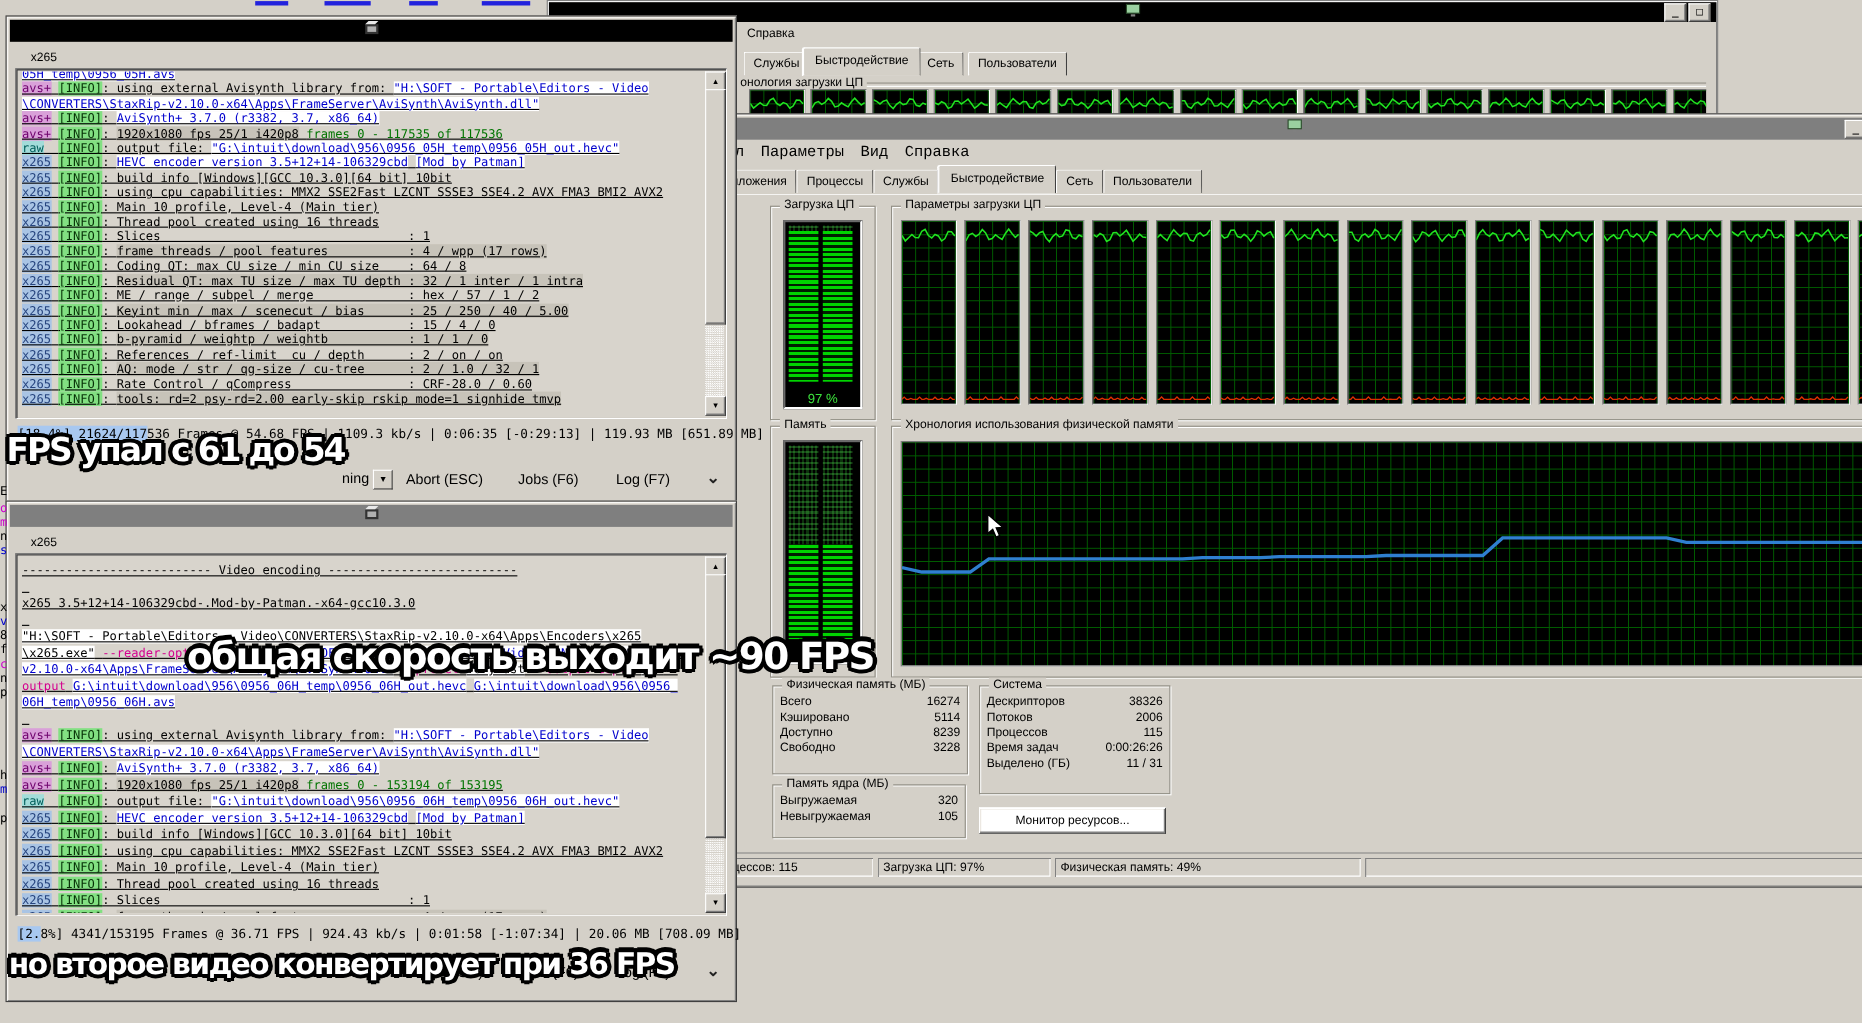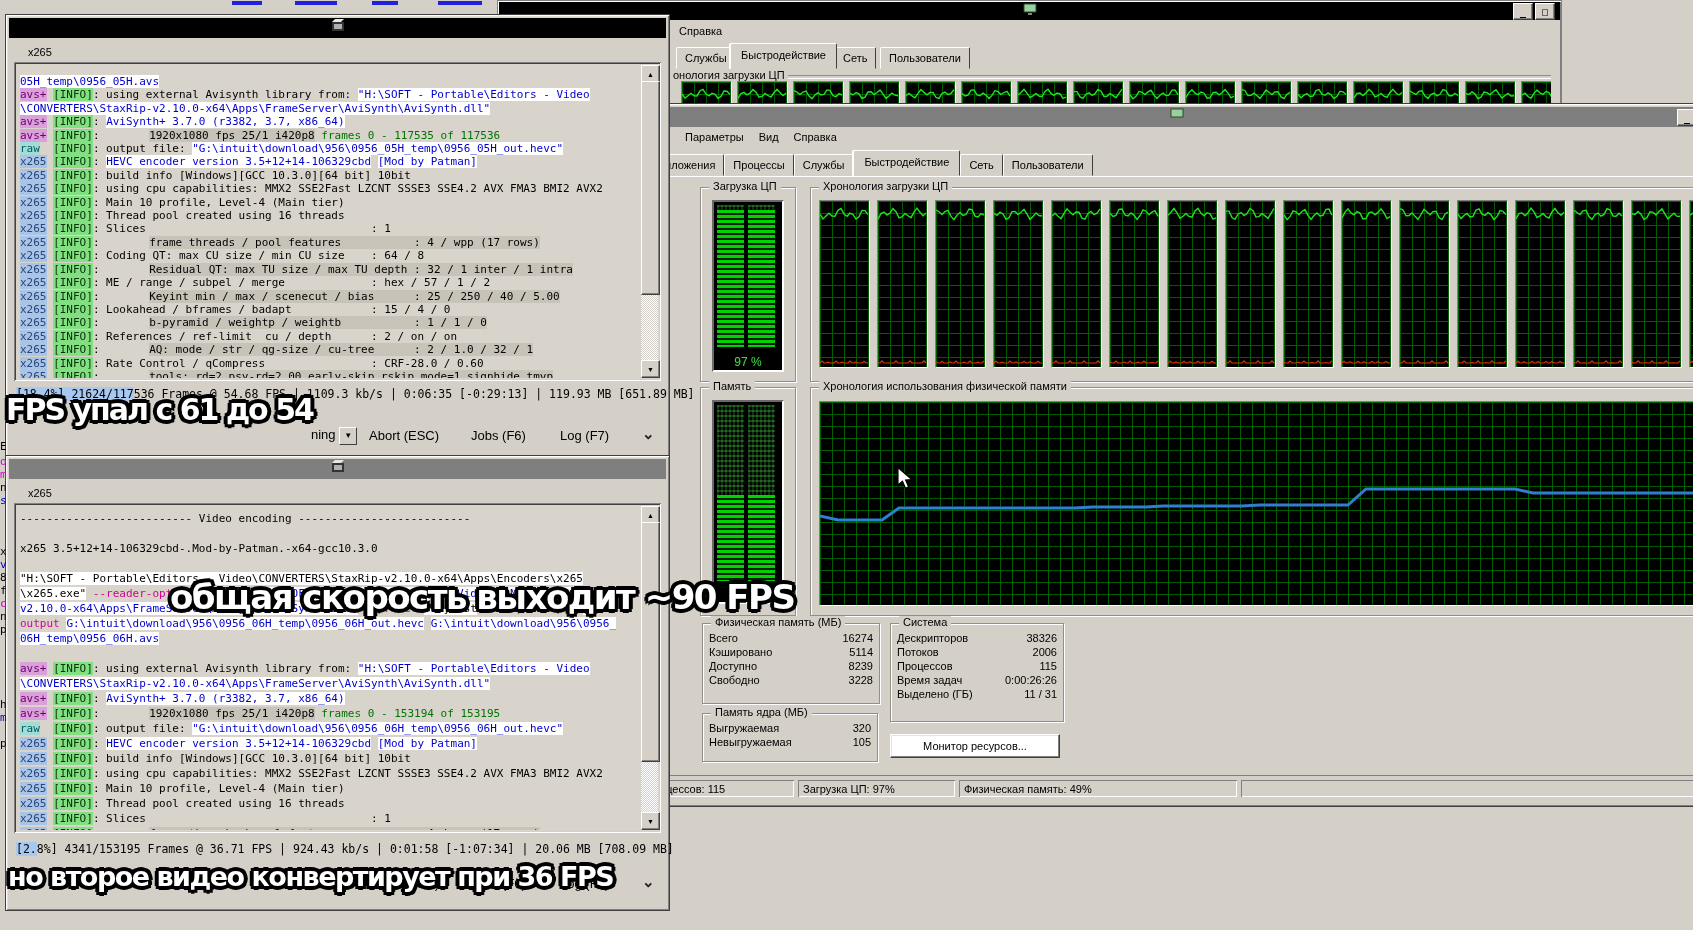--- a/index.html
+++ b/index.html
@@ -14,49 +14,49 @@
   .tbar.gray{background:#7f7f7f;}
   .tbtns{margin-left:auto;display:flex;gap:2px;}
   .tbtn{width:18px;height:15px;background:#d4d0c8;border:1px solid;border-color:#fff #404040 #404040 #fff;
         box-shadow:inset -1px -1px 0 #808080;color:#000;font:bold 10px "DejaVu Sans Mono",monospace;
         display:flex;align-items:center;justify-content:center;line-height:1;}
   .wicon{width:14px;height:14px;flex:0 0 14px;}
   
   .console{position:absolute;background:#d8d4cc;
         box-shadow:inset 1px 1px 0 #828282,inset -1px -1px 0 #fff,inset 2px 2px 0 #404040,inset -2px -2px 0 #d4d0c8;}
   .log{position:absolute;left:3px;top:3px;right:20px;bottom:3px;overflow:hidden;white-space:pre;
-       font-family:"DejaVu Sans Mono",monospace;color:#000;padding:16px 0 0 3px;}
+       font-family:"DejaVu Sans Mono",monospace;color:#000;padding:2px 0 0 3px;text-decoration:underline;}
   #sr1 .log{font-size:11px;line-height:13.4px;}
   #sr1 .log .ln:first-child{margin-top:-6px;}
   #sr2 .log{font-size:11px;line-height:15px;padding-top:5px;}
   .sg-avs{background:#d9a0d9;color:#6e006c;}
   .sg-raw{background:#a2dcd9;color:#005e5a;}
   .sg-x265{background:#a9c4e4;color:#27457f;}
   .sg-info{background:#82e082;color:#063006;}
   .sg-path{background:#fff;color:#0000cd;}
   .sg-val{background:#fff;color:#000;}
   .sg-opt{color:#d4008f;}
   .sg-grn{color:#007400;}
-  .sg-hl{background:#c7c3b9;margin-left:43px;}
+  .sg-hl{background:#c7c3b9;}
   .sg-sel{background:#a8c8f0;}
   .vscroll{position:absolute;top:3px;right:3px;bottom:3px;width:17px;
      background:repeating-conic-gradient(#fff 0 25%,#d4d0c8 0 50%) 0 0/2px 2px;}
   .sbtn{position:absolute;left:0;width:17px;height:16px;background:#d4d0c8;border:1px solid;
      border-color:#fff #404040 #404040 #fff;box-shadow:inset -1px -1px 0 #808080;
      font-size:7px;display:flex;align-items:center;justify-content:center;}
   .sthumb{position:absolute;left:0;width:17px;background:#d4d0c8;border:1px solid;
      border-color:#fff #404040 #404040 #fff;box-shadow:inset -1px -1px 0 #808080;}
   .statline{position:absolute;font:11.5px "DejaVu Sans Mono",monospace;white-space:pre;}
   .btnrow-item{position:absolute;font-size:13px;color:#000;}
   .dropbox{display:inline-block;width:16px;height:16px;background:#d4d0c8;border:1px solid;
      border-color:#fff #404040 #404040 #fff;font-size:8px;text-align:center;line-height:15px;vertical-align:middle;}
   .chev{font-size:15px;font-weight:bold;color:#222;}
   .enc-label{position:absolute;font-size:11px;}
   
-  .menubar{position:absolute;display:flex;gap:15px;font-size:11px;}
+  .menubar{position:absolute;display:flex;gap:15px;font-size:14px;font-family:Liberation Mono, monospace;}
   .mitem{cursor:default;}
   .tabstrip{position:absolute;display:flex;align-items:flex-end;height:26px;}
   .tab{background:#d4d0c8;border:1px solid;border-color:#fff #404040 #d4d0c8 #fff;
        padding:4px 8px 3px;font-size:11px;height:13px;border-radius:2px 2px 0 0;}
   .tab.active{padding:5px 10px 6px;margin-top:-4px;position:relative;z-index:3;height:13px;
        box-shadow:-1px 0 0 #fff;}
   .tabpage{position:absolute;box-shadow:inset 1px 1px 0 #fff,inset -1px -1px 0 #808080;}
   .gbox{position:absolute;border:1px solid #928f86;box-shadow:inset 1px 1px 0 #fff,1px 1px 0 #fff;}
   .glabel{position:absolute;top:-8px;left:8px;background:#d4d0c8;padding:0 4px;font-size:11px;white-space:nowrap;}
   .blackpanel{position:absolute;background:#000;border:2px solid;border-color:#6a6a6a #fff #fff #6a6a6a;}
@@ -214,21 +214,21 @@
           </div>
           <div class="led" style="left:34px;top:3px;width:27px;height:142px;">
             <div class="dim" style="height:5px;"></div>
               <div class="bright" style="height:137px;"></div>
           </div>
           <div class="gaugeval">97 %</div>
         </div>
       </div>
 
       <div class="gbox" style="left:169px;top:11px;width:898px;height:193px;">
-        <span class="glabel">Хронология загрузки ЦП</span>
+        <span class="glabel">Параметры загрузки ЦП</span>
         <div id="cpu-graphs" class="mgwrap" style="left:8px;top:12px;width:884px;height:170px;">
             <div class="mg" style="width: 49px; height: 166px;"><svg width="49" height="166">
                 <polyline points="0,13.0 3,18.0 6,15.1 9,12.2 12,15.0 15,15.2 18,9.2 21,7.5 24,13.1 27,15.3 30,12.2 33,13.5 36,18.1 39,15.9 42,9.4 45,9.6 48,13.5" fill="none" stroke="#21e321" stroke-width="1.4"></polyline>
                 <polyline points="0,162.0 2,160.0 4,162.0 6,162.0 8,161.2 10,162.0 12,162.0 14,162.0 16,160.0 18,162.0 20,162.0 22,161.1 24,162.0 26,162.0 28,162.0 30,160.1 32,162.0 34,162.0 36,161.0 38,162.0 40,162.0 42,162.0 44,160.2 46,162.0 48,162.0" fill="none" stroke="#e03000" stroke-width="1.2"></polyline>
               </svg></div>
             <div class="mg" style="width: 49px; height: 166px;"><svg width="49" height="166">
                 <polyline points="0,18.1 3,12.5 6,11.1 9,14.1 12,12.0 15,7.6 18,10.7 21,16.8 24,15.9 27,12.4 30,14.8 33,16.7 36,11.2 39,7.2 42,11.3 45,14.8 48,12.1" fill="none" stroke="#21e321" stroke-width="1.4"></polyline>
                 <polyline points="0,162.0 2,162.0 4,159.8 6,162.0 8,162.0 10,162.0 12,162.0 14,162.0 16,162.0 18,159.8 20,162.0 22,162.0 24,162.0 26,162.0 28,162.0 30,162.0 32,159.8 34,162.0 36,162.0 38,162.0 40,162.0 42,162.0 44,162.0 46,159.8 48,162.0" fill="none" stroke="#e03000" stroke-width="1.2"></polyline>
               </svg></div>
             <div class="mg" style="width: 49px; height: 166px;"><svg width="49" height="166">

